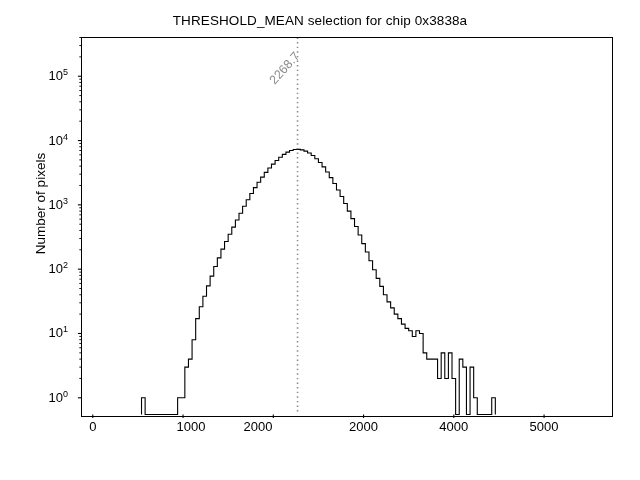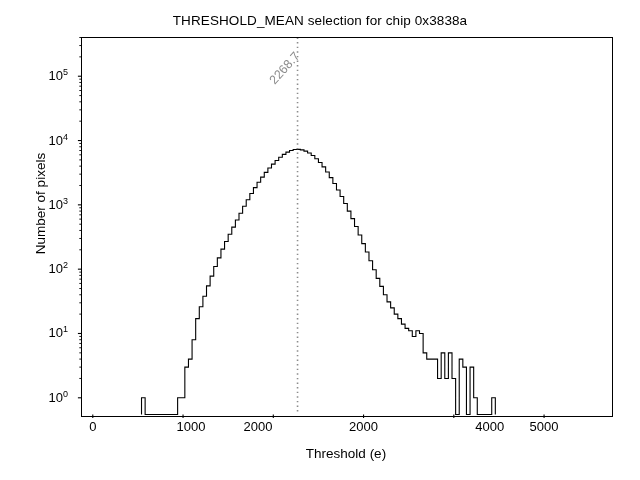--- a/index.html
+++ b/index.html
@@ -193,23 +193,22 @@
       <div class="ytick-row ytick-label" style="top: 195.854px; padding-right: 6px;"><span>10</span><sup>3</sup></div>
       <div class="ytick-row ytick-label" style="top: 131.538px; padding-right: 6px;"><span>10</span><sup>4</sup></div>
       <div class="ytick-row ytick-label" style="top: 67.222px; padding-right: 6px;"><span>10</span><sup>5</sup></div>
     </div>
 
   <div id="xtick-labels">
       <div class="xtick-label" style="left: 92.7822px;">0</div>
       <div class="xtick-label" style="left: 191px;">1000</div>
       <div class="xtick-label" style="left: 258px;">2000</div>
       <div class="xtick-label" style="left: 363.555px;">2000</div>
-      <div class="xtick-label" style="left: 453.813px; margin-left: 36px;">4000</div>
+      <div class="xtick-label" style="left: 453.813px;">4000</div>
       <div class="xtick-label" style="left: 544.07px; text-align: right;">5000</div>
     </div>
 
-  <div id="xaxis-label">Threshold (e)</div>
 
   <div id="yaxis-label">Number of pixels</div>
 
   <div id="vline-annotation" style="left: 276.55px;">2268.7</div>
 
 </div>
 
 </body></html>

